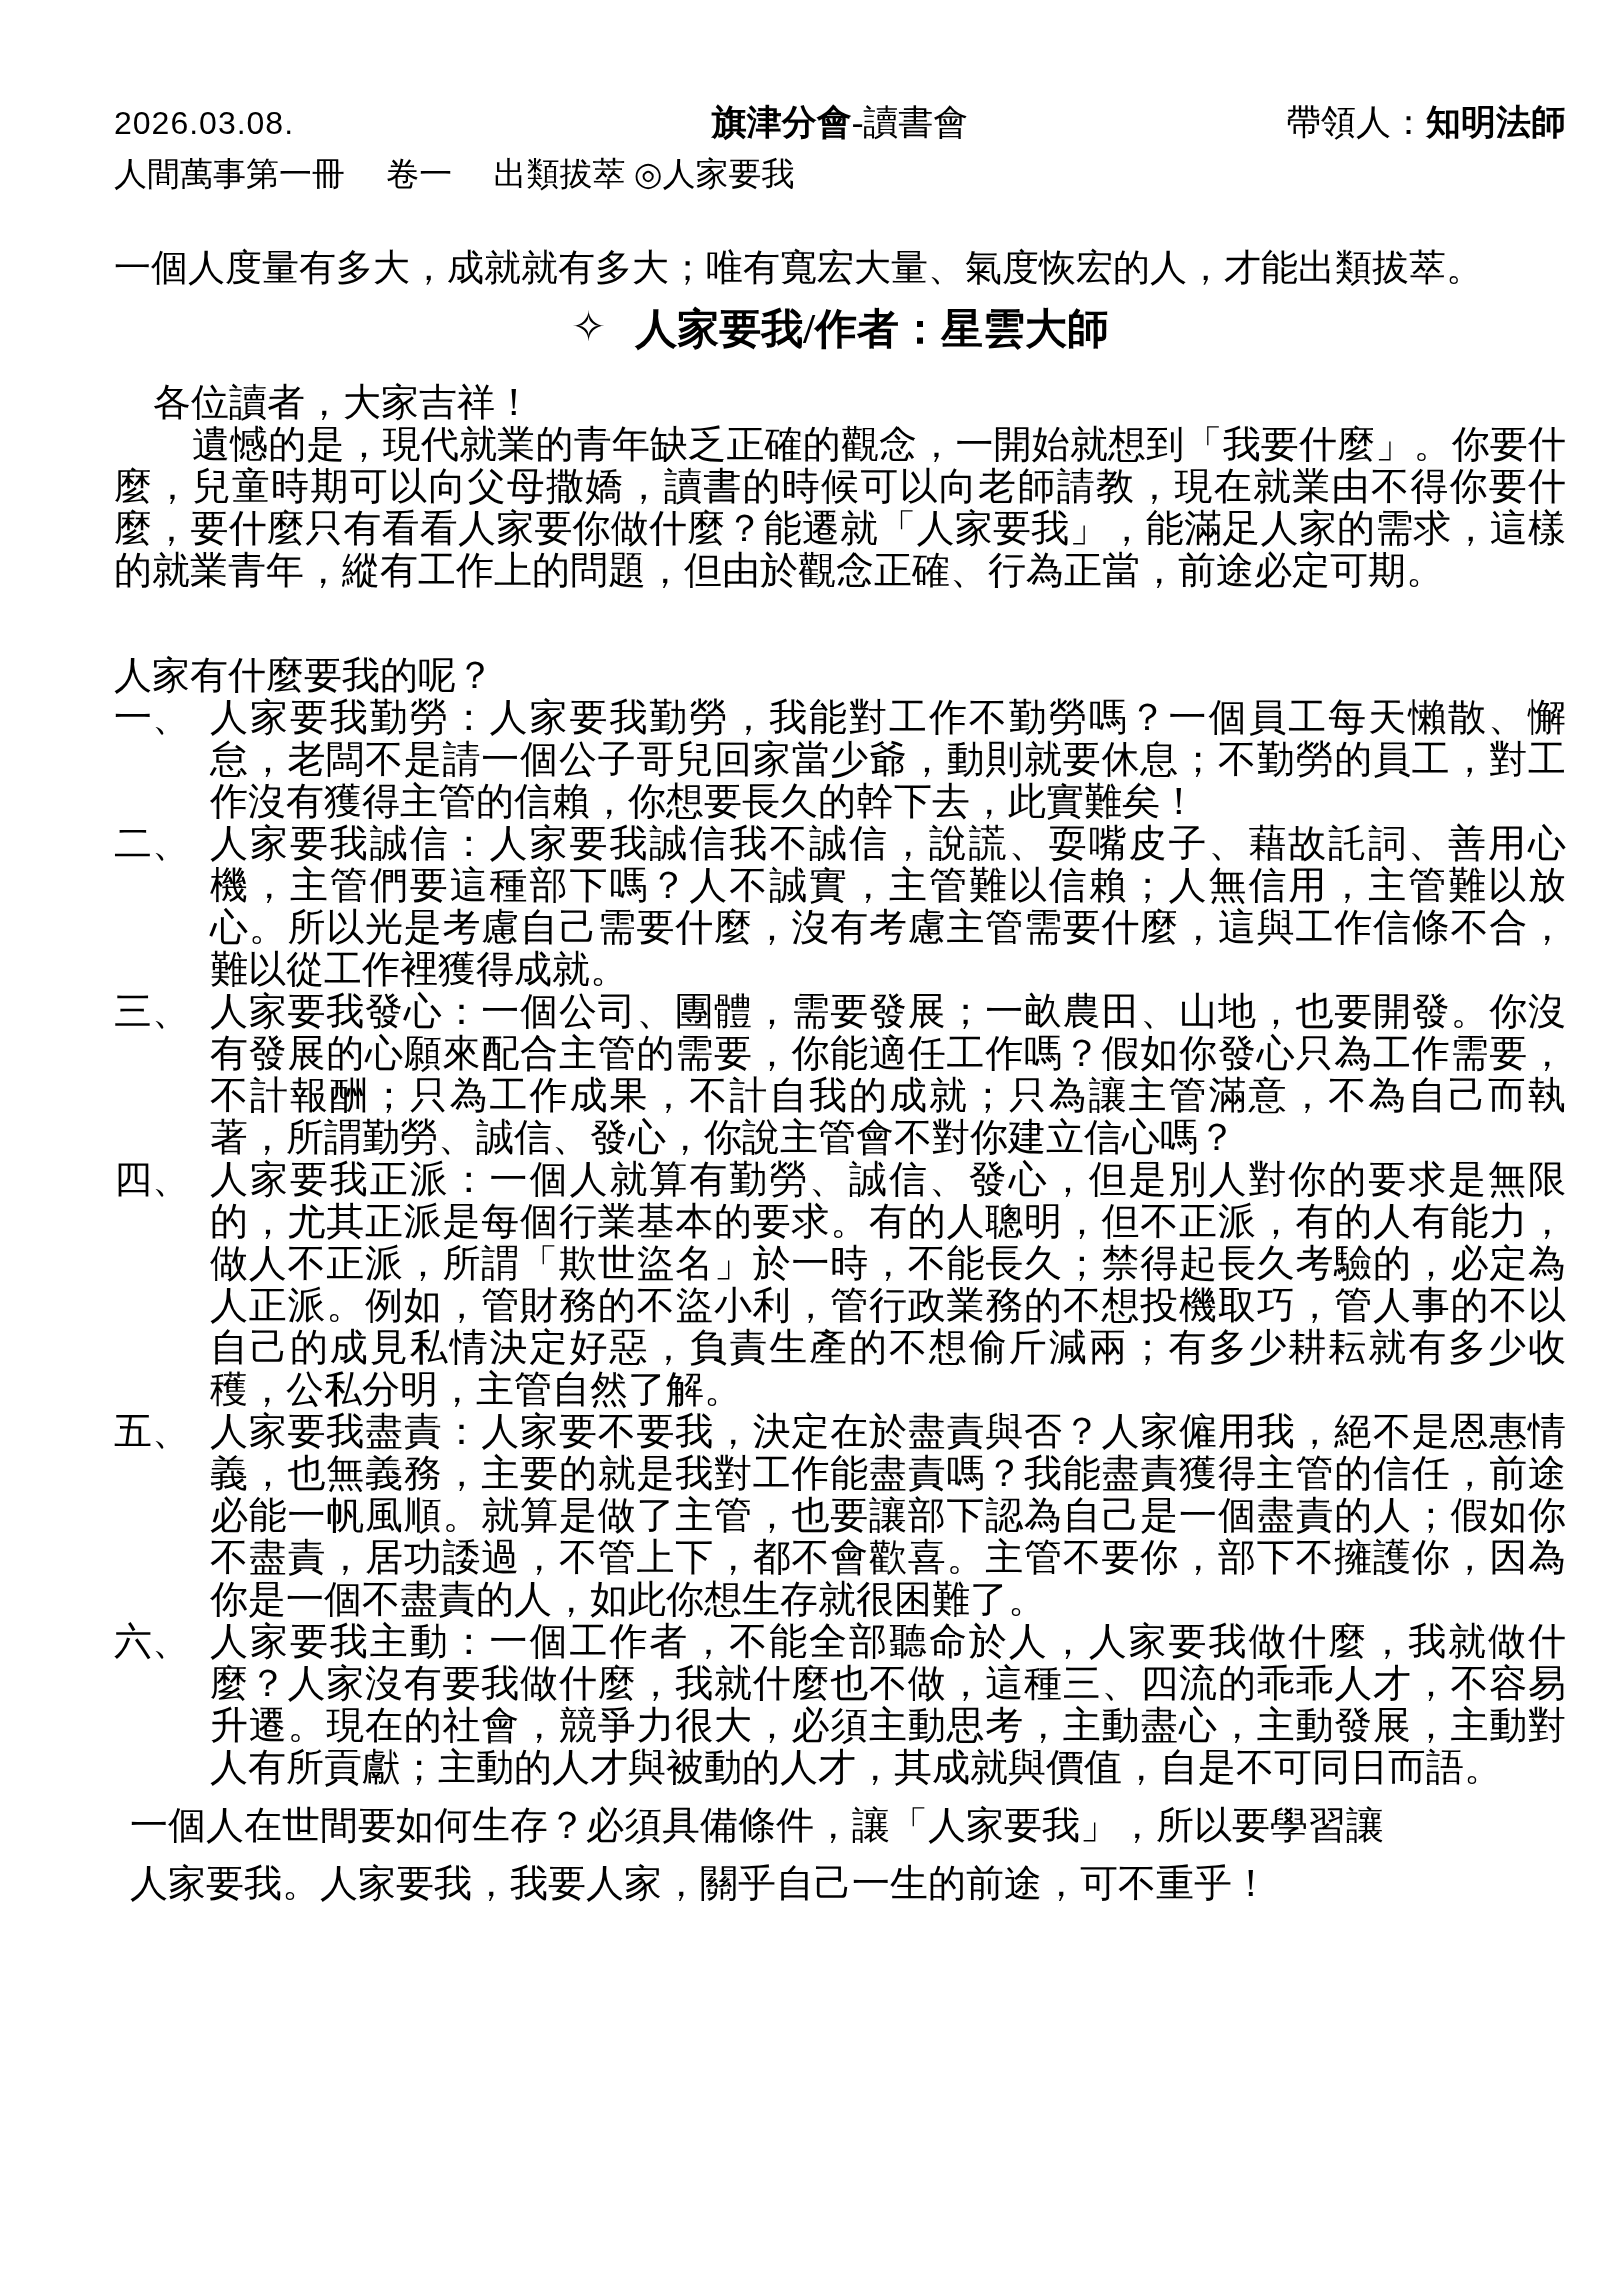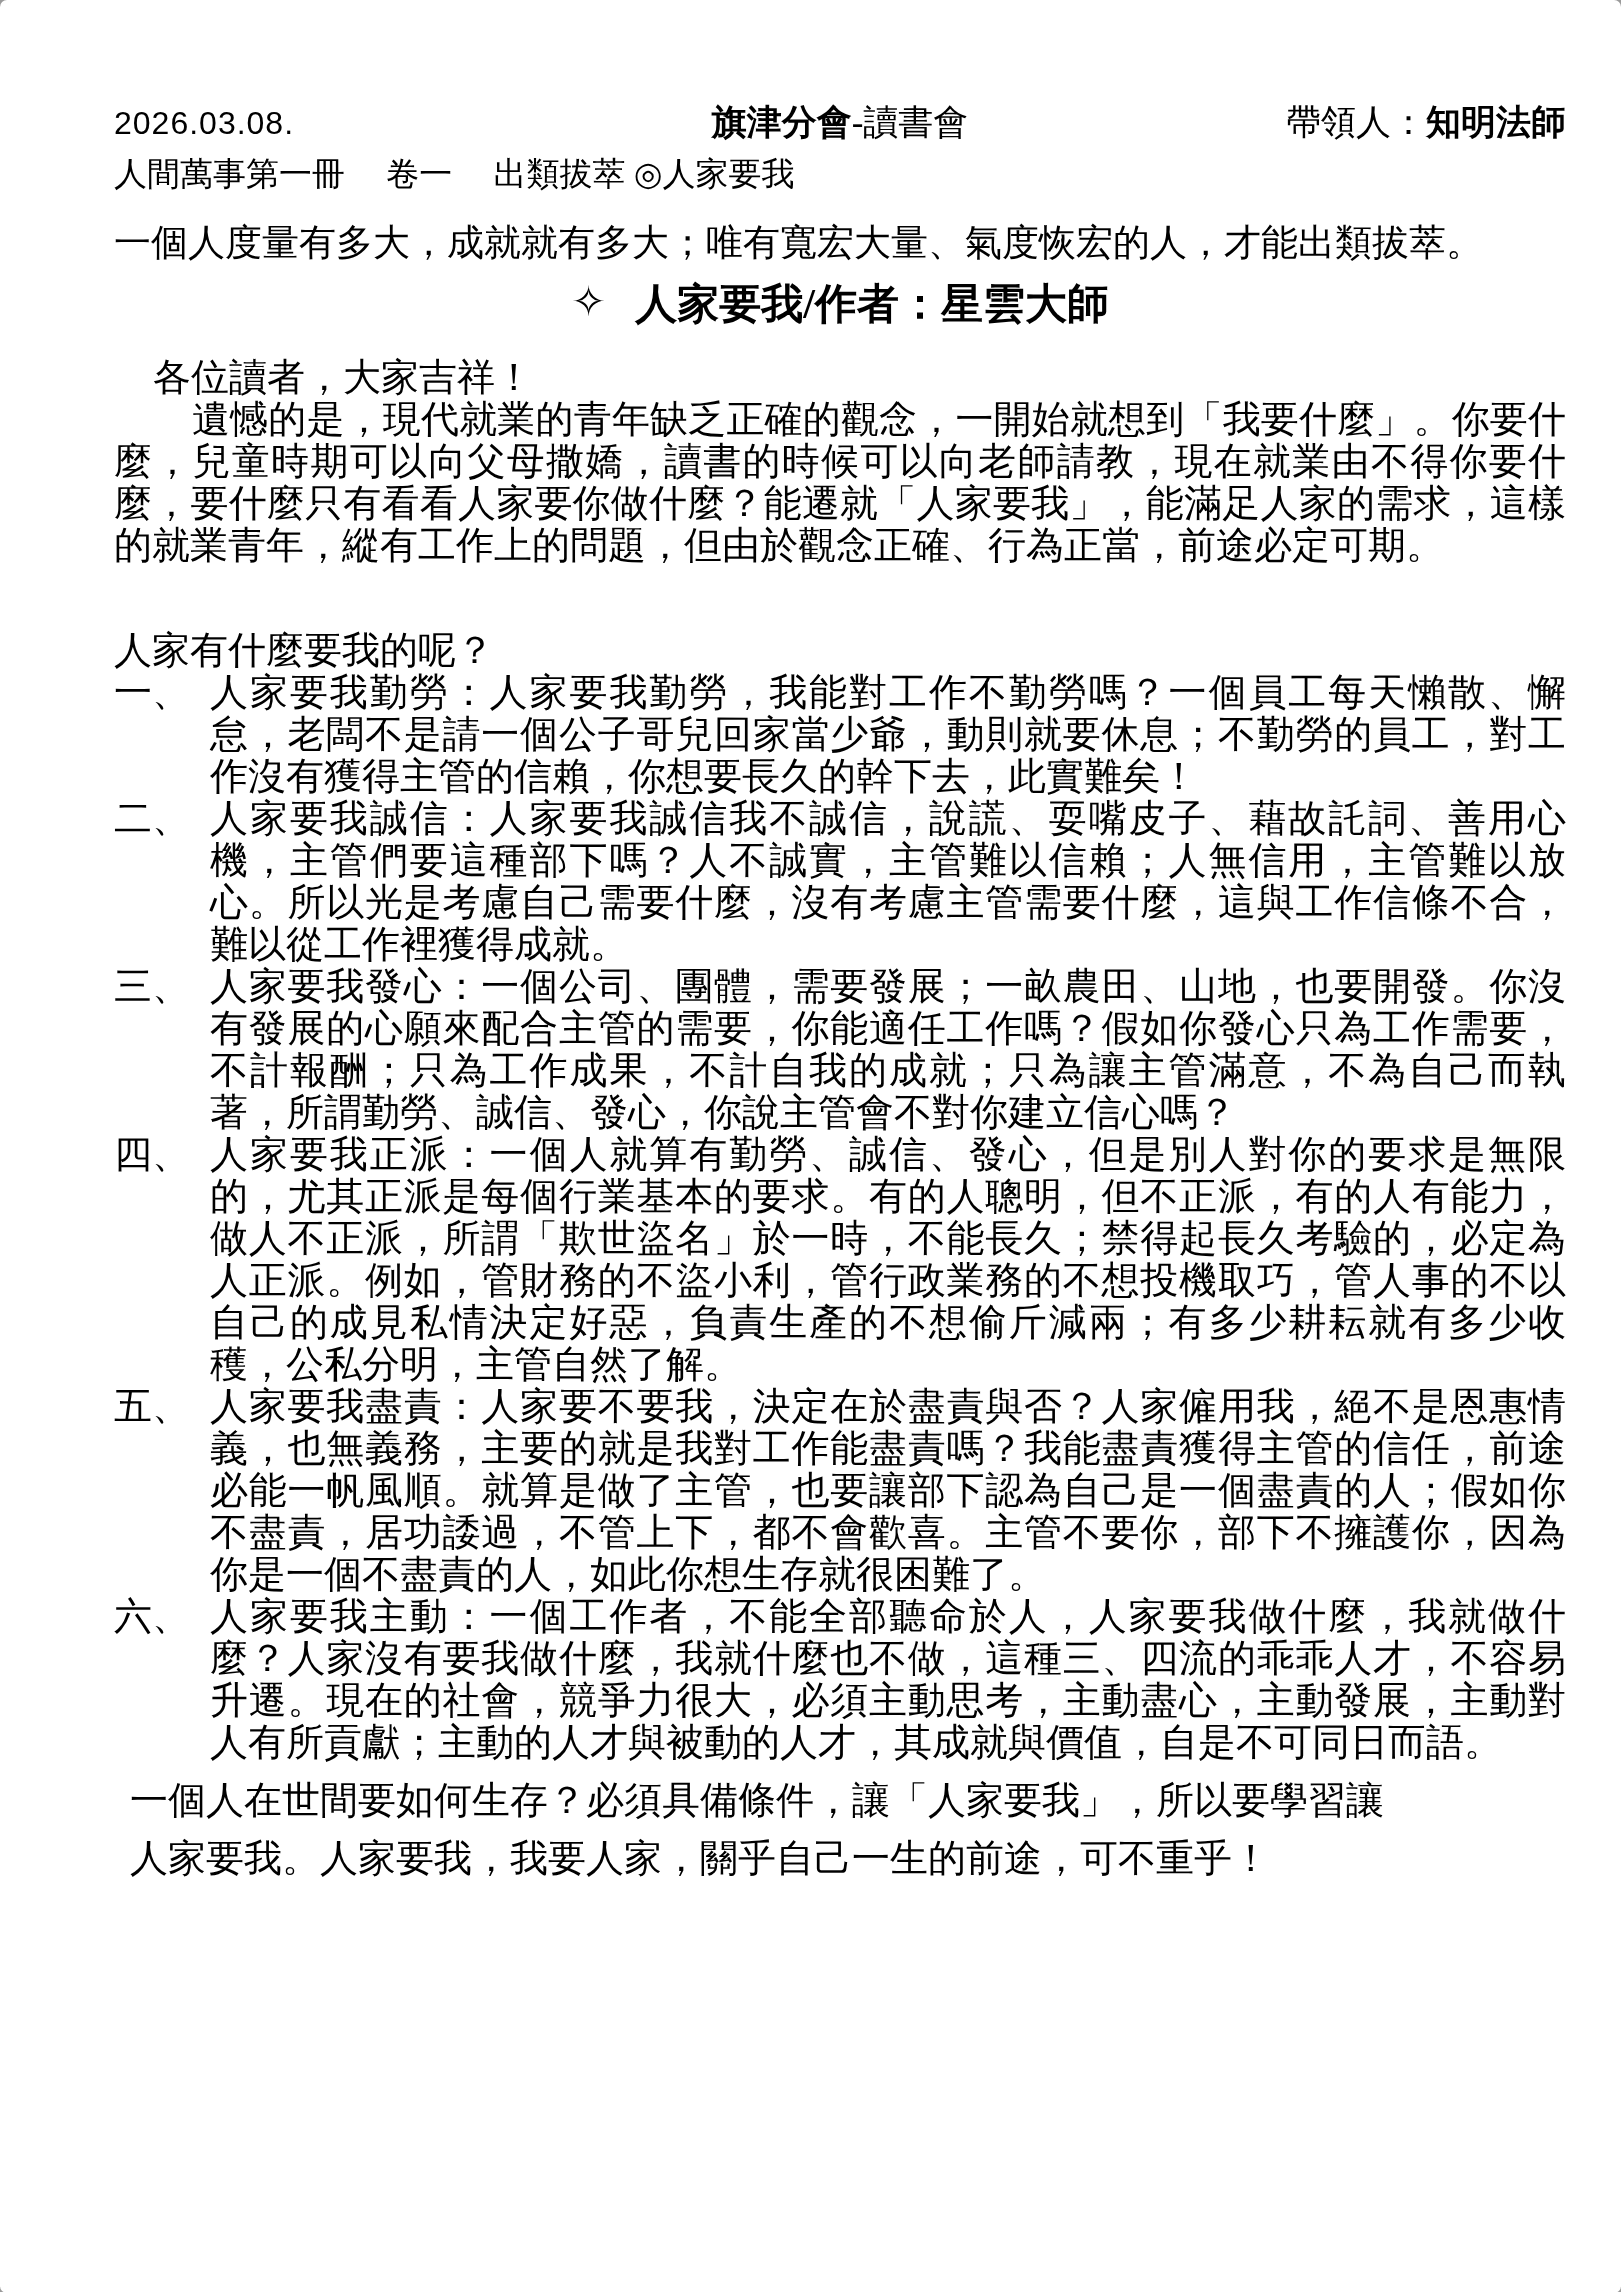--- a/index.html
+++ b/index.html
@@ -7,21 +7,20 @@
     position: relative;
     width: 1621px;
     height: 2293px;
     margin: 0 auto;
     background: #ffffff;
     box-sizing: border-box;
     padding: 86px 55px 39px 114px;
     font-family: "Liberation Serif", "DejaVu Serif", serif;
     color: #000000;
     overflow: hidden;
-    border-radius: 7px;
   }
   .header {
     display: flex;
     align-items: baseline;
     font-size: 35px;
     line-height: 1.15;
   }
   .header .left  { flex: 1 1 0; text-align: left; }
   .header .mid   { flex: 0 0 auto; text-align: center; }
   .header .right { flex: 1 1 0; text-align: right; margin-top: 16px; }
@@ -40,21 +39,21 @@
     font-family: "Liberation Sans", "DejaVu Sans", sans-serif;
     font-weight: 700;
   }
   .doc-title {
     margin-top: 11.8px;
     font-size: 33px;
     line-height: 1.2;
     white-space: nowrap;
   }
   .epigraph {
-    margin-top: 26px;
+    margin-top: 51px;
     font-size: 37px;
     line-height: 43px;
     white-space: nowrap;
   }
   .subtitle {
     margin-top: 13.7px;
     font-size: 42px;
     line-height: 55px;
     font-weight: 700;
     text-align: center;

